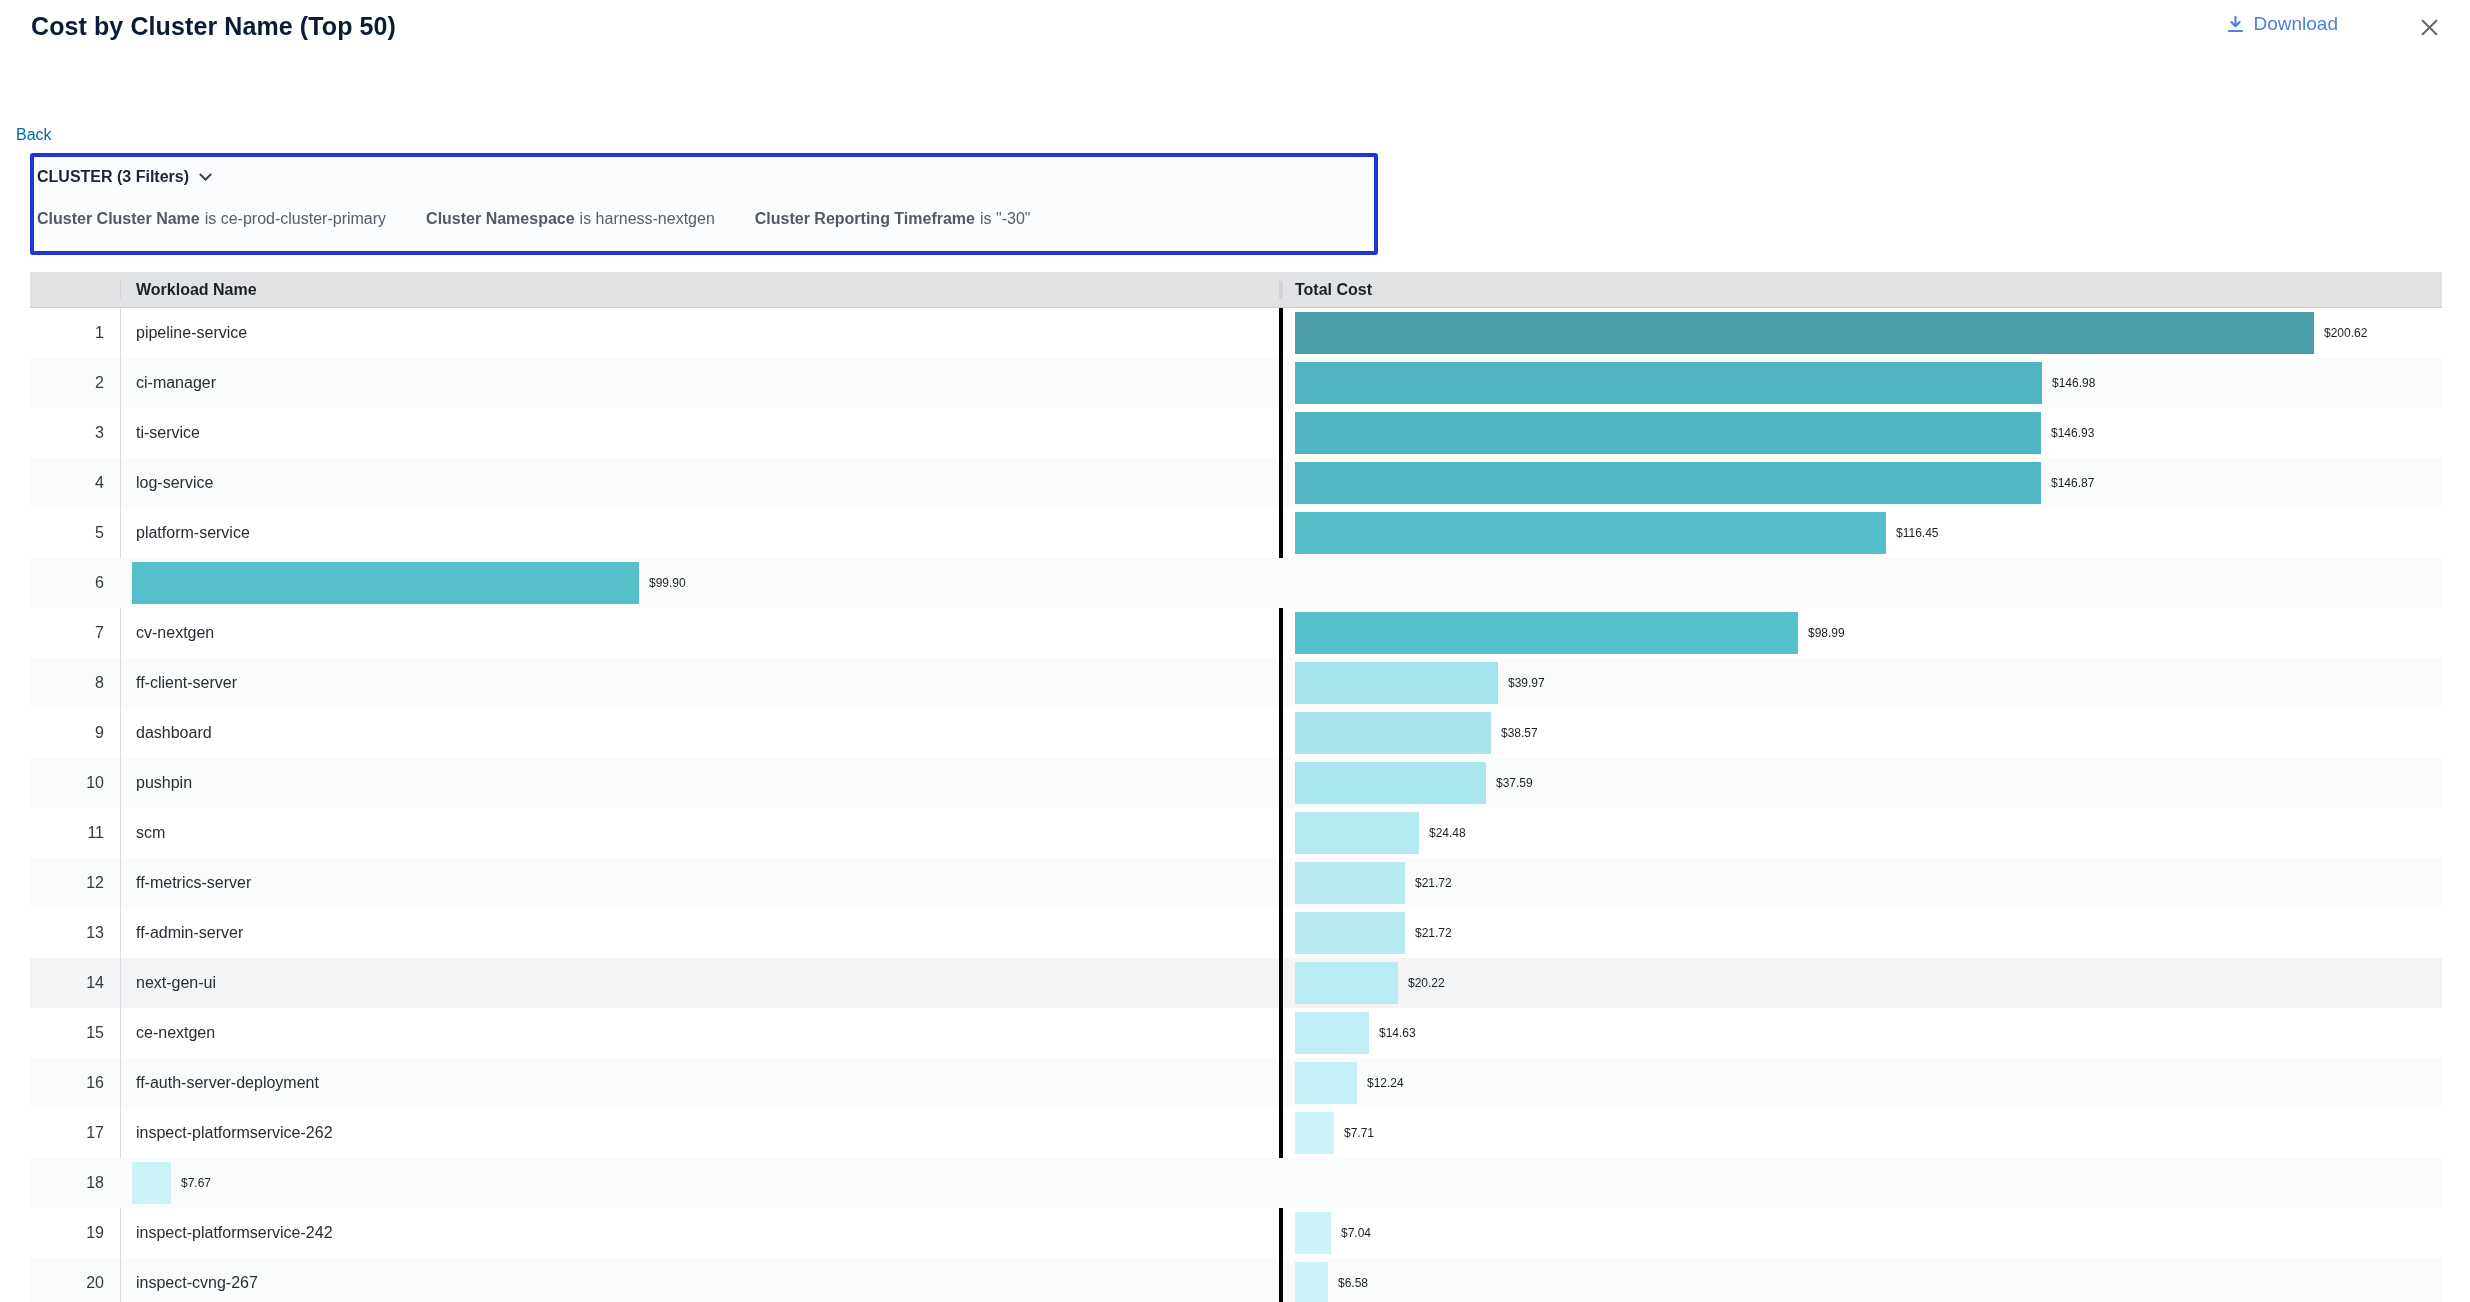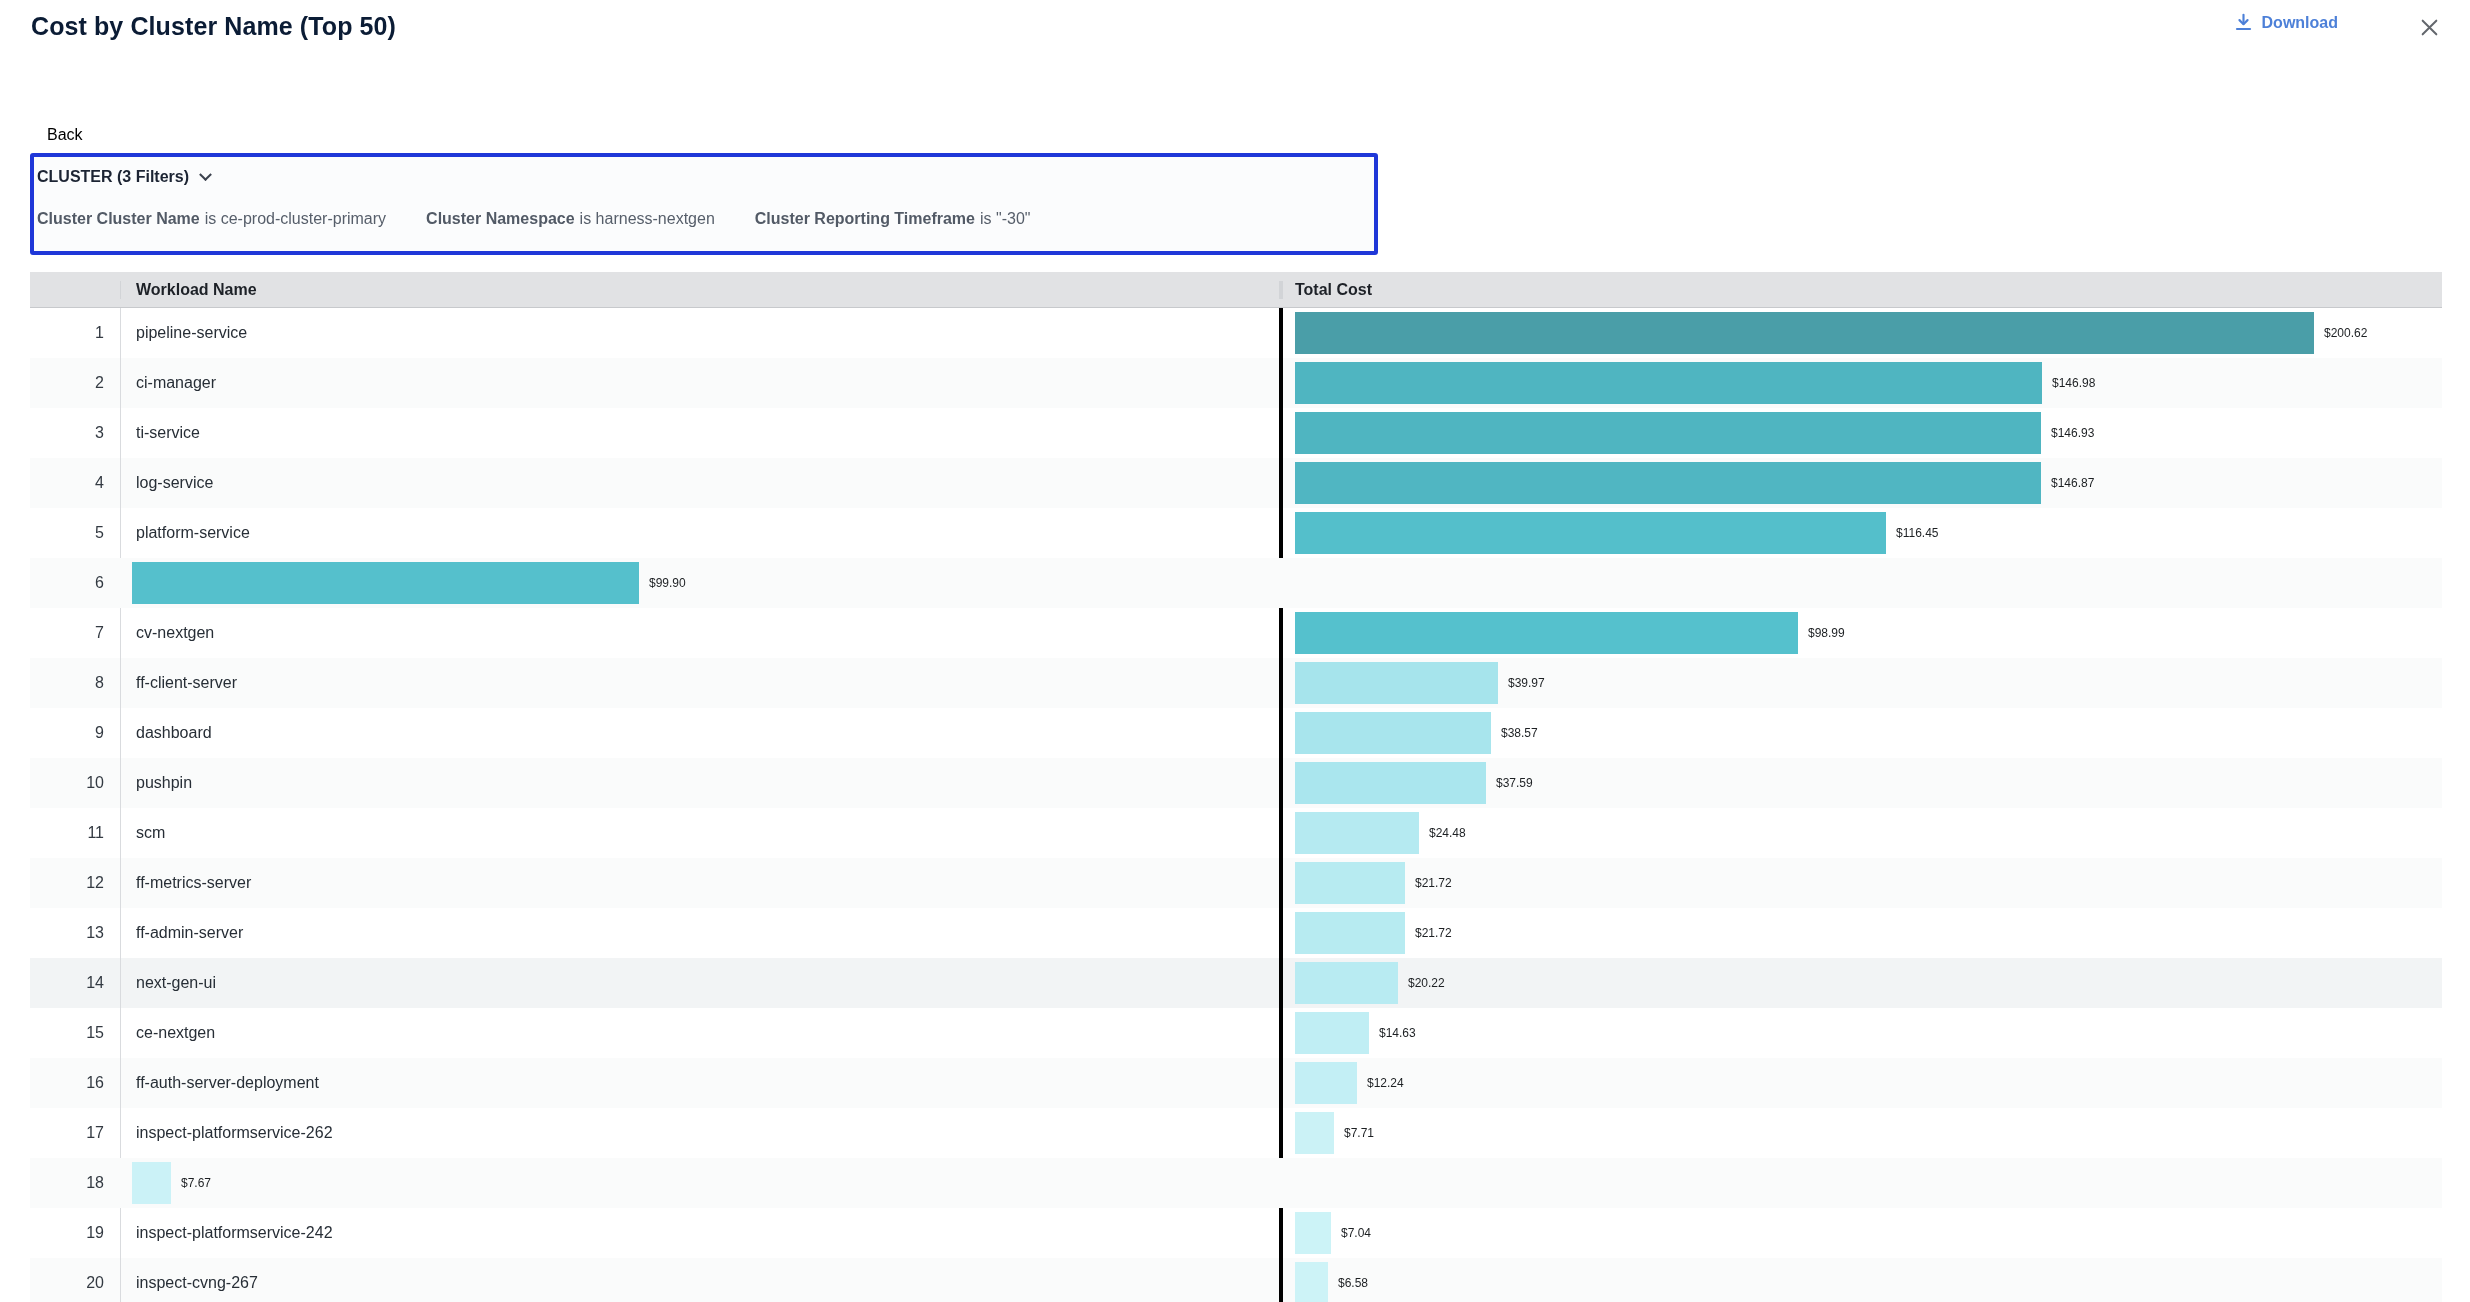--- a/index.html
+++ b/index.html
@@ -25,38 +25,38 @@
     color: #0b1c35;
     letter-spacing: 0.1px;
   }
   .download-btn {
     position: absolute;
     right: 132px; top: 13px;
     display: flex;
     align-items: center;
     gap: 9px;
     color: #4d80d8;
-    font-size: 16px;
-    font-weight: 700;
+    font-size: 19px;
+    font-weight: 400;
     cursor: pointer;
   }
   .close-btn {
     position: absolute;
     right: 28px; top: 14px;
     width: 26px; height: 26px;
     display: flex; align-items: center; justify-content: center;
     cursor: pointer;
   }
 
   
   .back-link {
     position: absolute;
-    left: 47px; top: 126px;
-    font-size: 16px;
-    color: #000000;
+    left: 16px; top: 126px;
+    font-size: 16px;
+    color: #0369a1;
     text-decoration: none;
     cursor: pointer;
   }
 
   
   .filter-card {
     position: absolute;
     left: 30px; top: 153px;
     width: 1348px;
     height: 102px;

